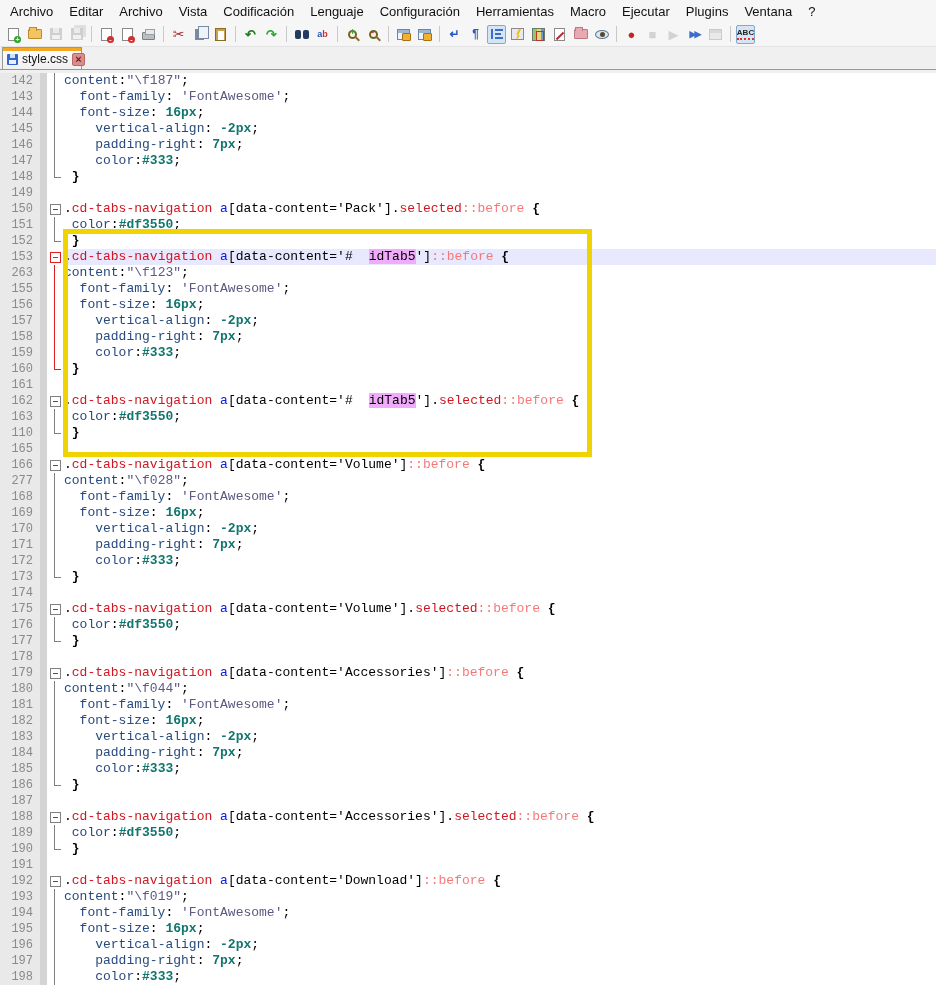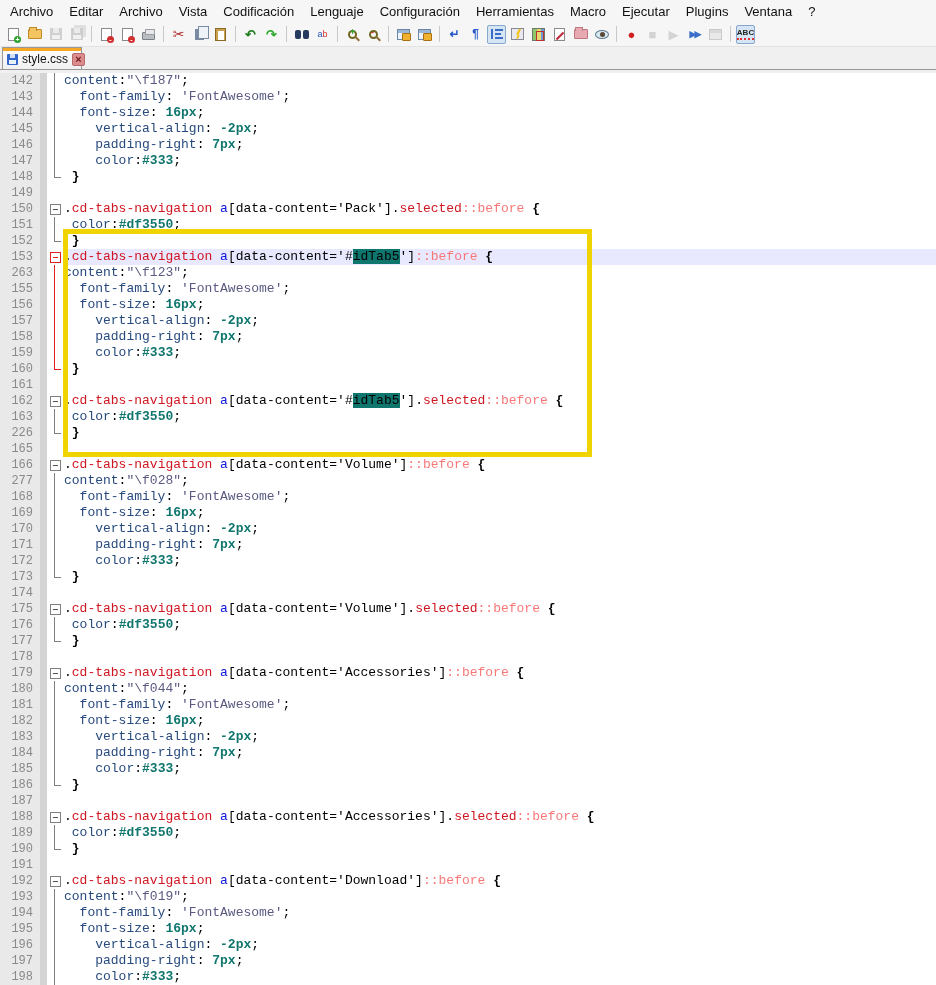--- a/index.html
+++ b/index.html
@@ -46,21 +46,21 @@
   .ic-paste { width:11px; height:13px; background:#c8a050; border:1px solid #8a6a20; position:relative; }
   .ic-paste::before { content:""; position:absolute; top:2px; left:2px; width:6px; height:9px; background:#fff; }
   .ic-printer { width:13px; height:8px; background:#b9bec3; border:1px solid #7a8086;
                 border-radius:1px; position:relative; margin-top:4px; }
   .ic-printer::before { content:""; position:absolute; top:-4px; left:2px; width:8px; height:4px;
                         background:#e8e8e8; border:1px solid #9aa0a6; }
   .ic-binoc { width:14px; height:9px; position:relative; }
   .ic-binoc::before,.ic-binoc::after { content:""; position:absolute; top:0; width:6px; height:9px;
                 background:#243a5e; border-radius:2px; }
   .ic-binoc::before{left:0} .ic-binoc::after{right:0}
-  .ic-replace { font-size:9px; font-weight:normal; color:#2050c0; }
+  .ic-replace { font-size:9px; font-weight:bold; color:#2050c0; }
   .ic-replace i { font-style:normal; color:#d23030; }
   .ic-zoom { width:9px; height:9px; border:2px solid #70651e; border-radius:50%; position:relative; }
   .ic-zoom::after { content:""; position:absolute; width:5px; height:2px; background:#8a6a30;
                     transform:rotate(45deg); right:-5px; bottom:-3px; }
   .ic-zoom b { position:absolute; top:-4px; left:0px; font-size:9px; line-height:9px; }
   .ic-zoom.in b { color:#2ea32e; } .ic-zoom.out b { color:#d23030; }
   .ic-sync { width:13px; height:11px; background:#eef4fa; border:1px solid #6a86a8; position:relative; }
   .ic-sync::before { content:""; position:absolute; top:0; left:0; right:0; height:3px; background:#9cb8d8; }
   .ic-sync::after { content:""; position:absolute; right:-2px; bottom:-2px; width:7px; height:6px;
                     background:#f0b030; border:1px solid #a87010; border-radius:1px; }
@@ -129,21 +129,21 @@
   .f-e.act::before, .f-e.act::after { background:#e02020; }
 
   .prop { color:#274a7e; }
   .val  { color:#0f766e; font-weight:bold; }
   .str  { color:#5a5a82; }
   .sel  { color:#d01620; }
   .tag  { color:#0a14dc; }
   .pse  { color:#f87878; }
   .brc  { color:#000; font-weight:bold; }
   .pln  { color:#000; }
-  .mark { background:#0f766e; color:#000; }
+  .mark { background:#f0abfc; color:#000;margin-left:16px; }
 
   
   #annotation { position:absolute; left:63px; top:229px; width:529px; height:228px;
                 border:5px solid #efd402; z-index:20; pointer-events:none; }
 </style>
 </head>
 <body>
 
 <div id="app">
   <div id="menubar">
@@ -303,21 +303,21 @@
       <div class="row"><span class="lnum">263</span><span class="bmark"></span><span class="fold f-m act"></span><span class="code"><span class="prop">content</span><span class="pln">:</span><span class="str">"\f123"</span><span class="pln">;</span></span></div>
       <div class="row"><span class="lnum">155</span><span class="bmark"></span><span class="fold f-m act"></span><span class="code"><span class="pln">  </span><span class="prop">font-family</span><span class="pln">: </span><span class="str">'FontAwesome'</span><span class="pln">;</span></span></div>
       <div class="row"><span class="lnum">156</span><span class="bmark"></span><span class="fold f-m act"></span><span class="code"><span class="pln">  </span><span class="prop">font-size</span><span class="pln">: </span><span class="val">16px</span><span class="pln">;</span></span></div>
       <div class="row"><span class="lnum">157</span><span class="bmark"></span><span class="fold f-m act"></span><span class="code"><span class="pln">    </span><span class="prop">vertical-align</span><span class="pln">: </span><span class="val">-2px</span><span class="pln">;</span></span></div>
       <div class="row"><span class="lnum">158</span><span class="bmark"></span><span class="fold f-m act"></span><span class="code"><span class="pln">    </span><span class="prop">padding-right</span><span class="pln">: </span><span class="val">7px</span><span class="pln">;</span></span></div>
       <div class="row"><span class="lnum">159</span><span class="bmark"></span><span class="fold f-m act"></span><span class="code"><span class="pln">    </span><span class="prop">color</span><span class="pln">:</span><span class="val">#333</span><span class="pln">;</span></span></div>
       <div class="row"><span class="lnum">160</span><span class="bmark"></span><span class="fold f-e act"></span><span class="code"><span class="pln"> </span><span class="brc">}</span></span></div>
       <div class="row"><span class="lnum">161</span><span class="bmark"></span><span class="fold"></span><span class="code"></span></div>
       <div class="row"><span class="lnum">162</span><span class="bmark"></span><span class="fold f-s"></span><span class="code"><span class="pln">.</span><span class="sel">cd-tabs-navigation</span><span class="pln"> </span><span class="tag">a</span><span class="pln">[data-content='#</span><span class="mark">idTab5</span><span class="pln">']</span><span class="pln">.</span><span class="sel">selected</span><span class="pse">::before</span><span class="pln"> </span><span class="brc">{</span></span></div>
       <div class="row"><span class="lnum">163</span><span class="bmark"></span><span class="fold f-m"></span><span class="code"><span class="pln"> </span><span class="prop">color</span><span class="pln">:</span><span class="val">#df3550</span><span class="pln">;</span></span></div>
-      <div class="row"><span class="lnum">226</span><span class="bmark"></span><span class="fold f-e"></span><span class="code"><span class="pln"> </span><span class="brc">}</span></span></div>
+      <div class="row"><span class="lnum">110</span><span class="bmark"></span><span class="fold f-e"></span><span class="code"><span class="pln"> </span><span class="brc">}</span></span></div>
       <div class="row"><span class="lnum">165</span><span class="bmark"></span><span class="fold"></span><span class="code"></span></div>
       <div class="row"><span class="lnum">166</span><span class="bmark"></span><span class="fold f-s"></span><span class="code"><span class="pln">.</span><span class="sel">cd-tabs-navigation</span><span class="pln"> </span><span class="tag">a</span><span class="pln">[data-content='Volume']</span><span class="pse">::before</span><span class="pln"> </span><span class="brc">{</span></span></div>
       <div class="row"><span class="lnum">277</span><span class="bmark"></span><span class="fold f-m"></span><span class="code"><span class="prop">content</span><span class="pln">:</span><span class="str">"\f028"</span><span class="pln">;</span></span></div>
       <div class="row"><span class="lnum">168</span><span class="bmark"></span><span class="fold f-m"></span><span class="code"><span class="pln">  </span><span class="prop">font-family</span><span class="pln">: </span><span class="str">'FontAwesome'</span><span class="pln">;</span></span></div>
       <div class="row"><span class="lnum">169</span><span class="bmark"></span><span class="fold f-m"></span><span class="code"><span class="pln">  </span><span class="prop">font-size</span><span class="pln">: </span><span class="val">16px</span><span class="pln">;</span></span></div>
       <div class="row"><span class="lnum">170</span><span class="bmark"></span><span class="fold f-m"></span><span class="code"><span class="pln">    </span><span class="prop">vertical-align</span><span class="pln">: </span><span class="val">-2px</span><span class="pln">;</span></span></div>
       <div class="row"><span class="lnum">171</span><span class="bmark"></span><span class="fold f-m"></span><span class="code"><span class="pln">    </span><span class="prop">padding-right</span><span class="pln">: </span><span class="val">7px</span><span class="pln">;</span></span></div>
       <div class="row"><span class="lnum">172</span><span class="bmark"></span><span class="fold f-m"></span><span class="code"><span class="pln">    </span><span class="prop">color</span><span class="pln">:</span><span class="val">#333</span><span class="pln">;</span></span></div>
       <div class="row"><span class="lnum">173</span><span class="bmark"></span><span class="fold f-e"></span><span class="code"><span class="pln"> </span><span class="brc">}</span></span></div>
       <div class="row"><span class="lnum">174</span><span class="bmark"></span><span class="fold"></span><span class="code"></span></div>

